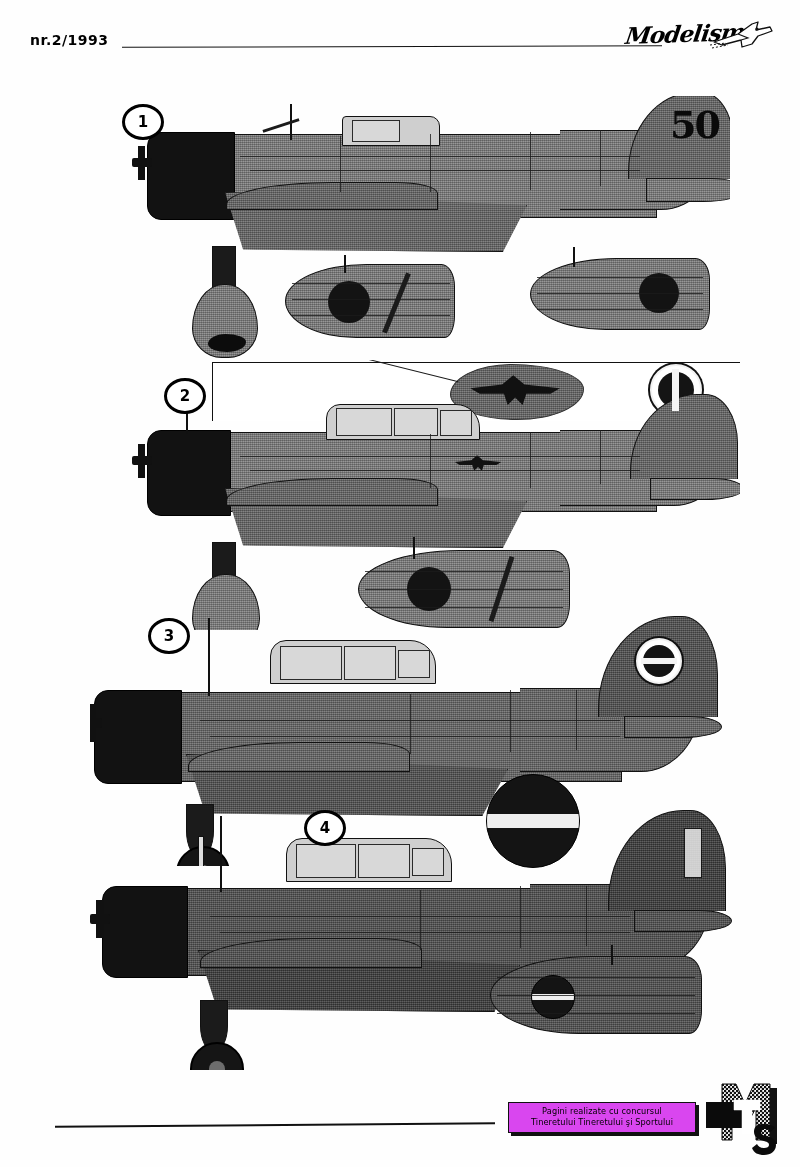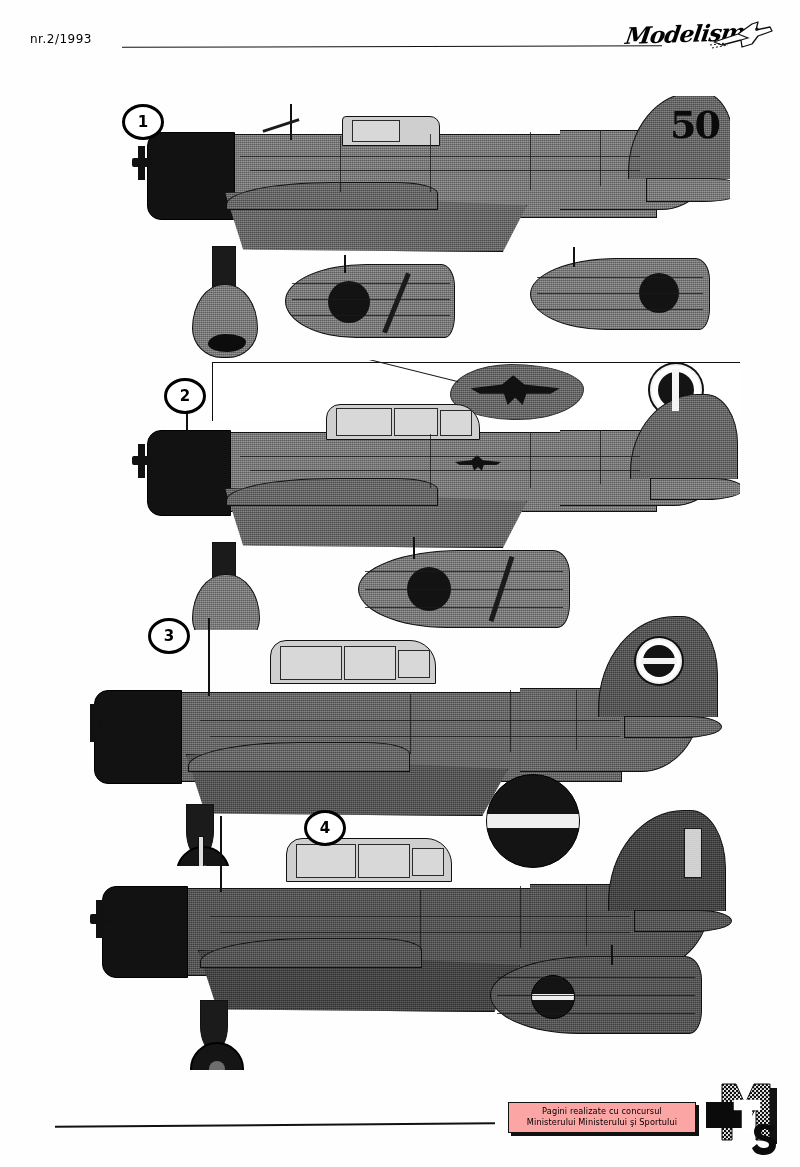--- a/index.html
+++ b/index.html
@@ -1,21 +1,21 @@
 <!DOCTYPE html>
 <html><head>
 <meta charset="utf-8">
 <style>
   html,body{margin:0;padding:0;background:#fff;}
   body{width:800px;height:1167px;overflow:hidden;font-family:"Liberation Sans",sans-serif;color:#000;position:relative;}
 
   .page{position:absolute;inset:0;background:#fefefe;}
 
   
-  .hdr-issue{position:absolute;left:30px;top:32px;font-size:12px;font-weight:normal;letter-spacing:.5px;font-family:"DejaVu Sans",sans-serif;}
+  .hdr-issue{position:absolute;left:30px;top:32px;font-size:14px;font-weight:bold;letter-spacing:.5px;font-family:"DejaVu Sans",sans-serif;}
   .hdr-rule{position:absolute;left:122px;top:46px;width:540px;height:0;border-top:1.6px solid #111;transform:rotate(-0.18deg);}
   .hdr-logo{position:absolute;left:626px;top:14px;width:150px;height:48px;}
   .hdr-logo .word{position:absolute;left:0;top:6px;font-family:"DejaVu Serif",serif;font-style:italic;font-weight:bold;font-size:23px;letter-spacing:-1px;transform:skewX(-10deg) rotate(-2deg);}
   .hdr-logo svg{position:absolute;left:82px;top:4px;}
 
   
   .marker{position:absolute;width:36px;height:30px;border:3.2px solid #000;border-radius:50%;
           display:flex;align-items:center;justify-content:center;font-size:15px;font-weight:bold;background:#fff;z-index:40;
           font-family:"DejaVu Sans",sans-serif;}
 
@@ -53,21 +53,21 @@
   .roundel-ring{position:absolute;border-radius:50%;background:#fff;border:2.5px solid #f2f2f2;box-shadow:0 0 0 2px #111;overflow:hidden;}
   .roundel-ring i{position:absolute;left:12%;top:12%;width:76%;height:76%;border-radius:50%;background:#141414;}
   .roundel-ring b{position:absolute;left:8%;right:8%;top:44%;height:13%;background:#f4f4f4;z-index:2;}
   .blob{position:absolute;border-radius:46% 54% 50% 50%/55% 45% 55% 45%;}
 
   .detail-inset{position:absolute;border:1.4px solid #111;border-radius:48% 8% 6% 42%/50% 30% 30% 50%;}
   .dot-roundel{position:absolute;border-radius:50%;background:#131313;}
 
   
   .foot-rule{position:absolute;left:55px;top:1124px;width:440px;height:0;border-top:2px solid #111;transform:rotate(-0.45deg);}
-  .credit{position:absolute;left:508px;top:1102px;width:178px;border:1.4px solid #111;background:#fca5a5;
+  .credit{position:absolute;left:508px;top:1102px;width:178px;border:1.4px solid #111;background:#d946ef;
           box-shadow:3px 3px 0 #111;padding:3px 4px 4px;text-align:center;}
   .credit div{font-size:8.2px;line-height:11px;font-family:"DejaVu Sans",sans-serif;letter-spacing:.1px;}
   .mts{position:absolute;left:700px;top:1078px;width:84px;height:82px;}
 </style>
 </head>
 <body>
 
 <div class="page">
 
   <div class="hdr-issue">nr.2/1993</div>
@@ -268,21 +268,21 @@
       <div class="panelline" style="left:6px;top:38px;width:198px;"></div>
       <div class="panelline" style="left:6px;top:56px;width:198px;"></div>
       <div class="mast" style="left:120px;top:-12px;height:20px;"></div>
     </div>
   </div>
 
   <div class="foot-rule"></div>
 
   <div class="credit">
     <div>Pagini realizate cu concursul</div>
-    <div>Ministerului Ministerului şi Sportului</div>
+    <div>Tineretului Tineretului şi Sportului</div>
   </div>
 
   <div class="mts">
     <svg width="84" height="82" viewBox="0 0 84 82">
       <defs>
         <pattern id="halftone" width="4" height="4" patternUnits="userSpaceOnUse">
           <rect width="4" height="4" fill="#fff"></rect>
           <circle cx="1" cy="1" r="1.35" fill="#111"></circle>
           <circle cx="3" cy="3" r="1.35" fill="#111"></circle>
         </pattern>

